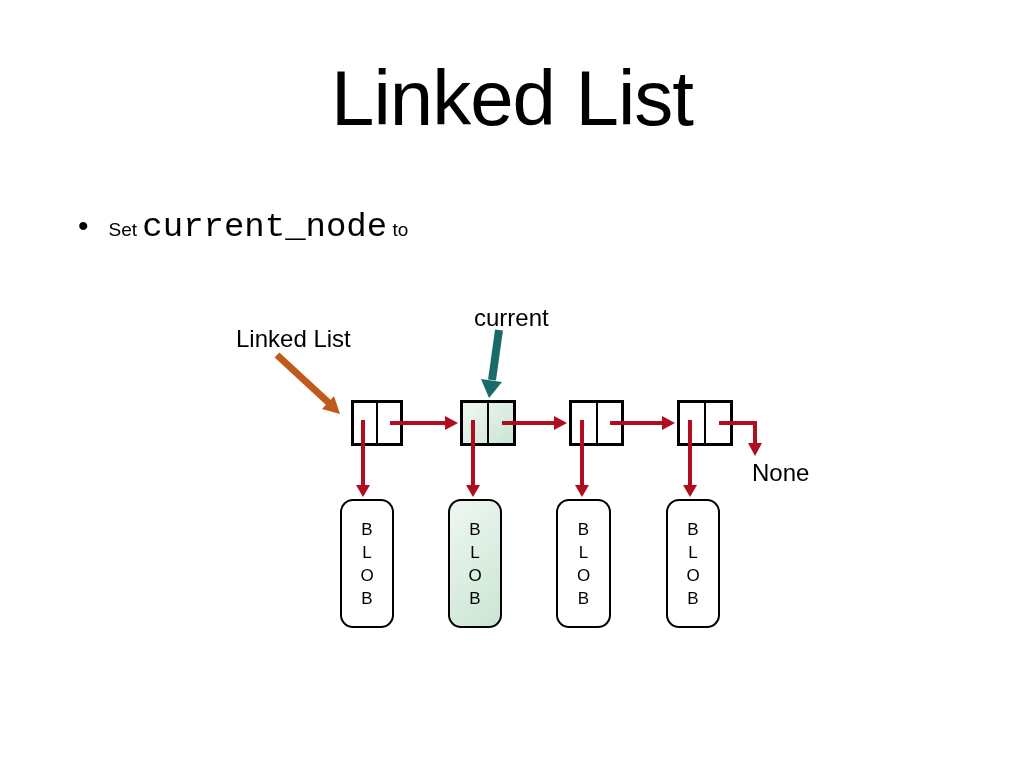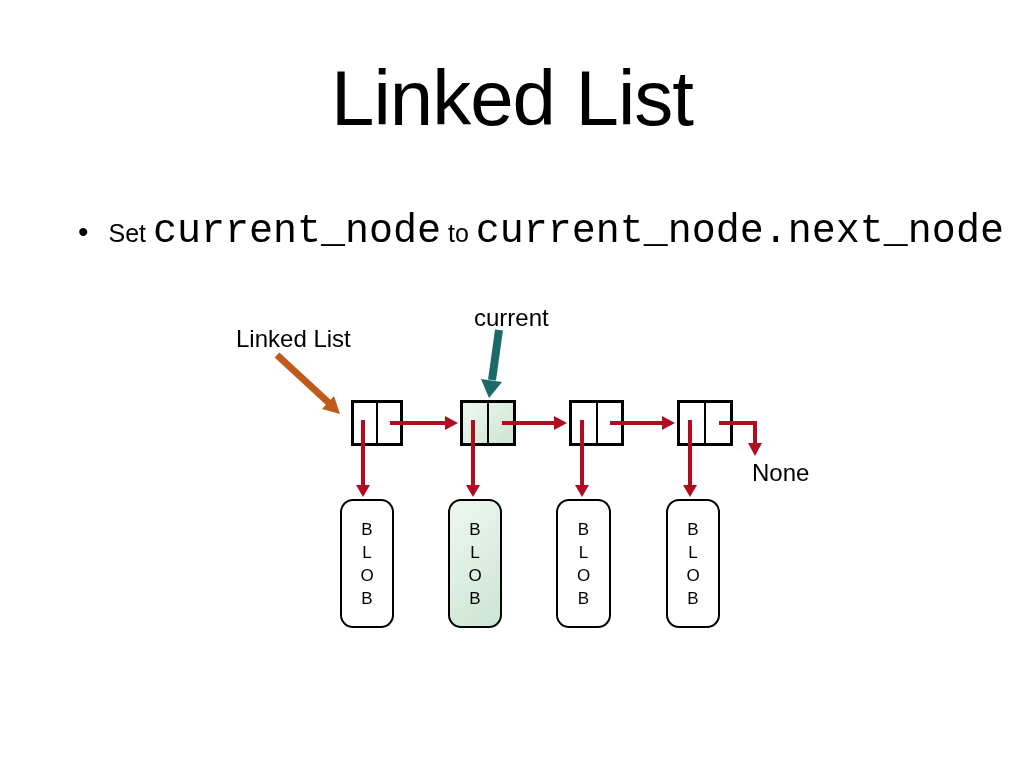--- a/index.html
+++ b/index.html
@@ -24,24 +24,24 @@
   
   .bullet-row{
     top:203px;left:78px;
     display:flex;align-items:baseline;
     white-space:pre;
   }
   .bullet-marker{
     font-size:30px;line-height:1;
     margin-right:20px;
   }
-  .t-sans{font-size:25px;margin-top:16px;}
+  .t-sans{font-size:19px;margin-top:16px;}
   .t-mono{
     font-family:"Liberation Mono","DejaVu Sans Mono",monospace;
-    font-size:40px;
+    font-size:34px;
   }
 
   
   .node{
     top:400px;height:46px;
     box-sizing:border-box;
     border:3px solid var(--ink,#000);
     display:flex;
     background:transparent;
     z-index:1;
@@ -97,21 +97,20 @@
 </head>
 <body>
 
 <div class="abs slide-title">Linked List</div>
 
 <div class="abs bullet-row">
   <span class="bullet-marker">•</span>
   <span class="t-sans">Set </span>
   <span class="t-mono">current_node</span>
   <span class="t-sans"> to </span>
-  <span class="t-mono">current_node.next_node</span>
 </div>
 
 <div class="abs diagram-label" id="lbl-linked-list">Linked List</div>
 <div class="abs diagram-label" id="lbl-current">current</div>
 <div class="abs diagram-label" id="lbl-none">None</div>
 
 <div class="abs node" id="node1">
   <div class="cell"></div>
   <div class="cell"></div>
 </div>

